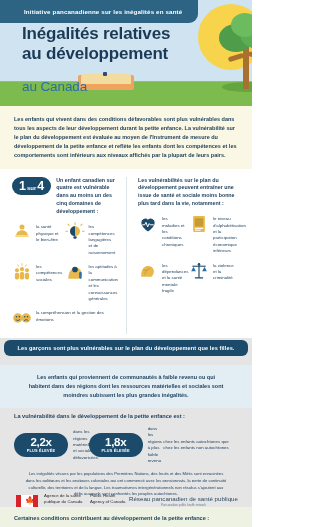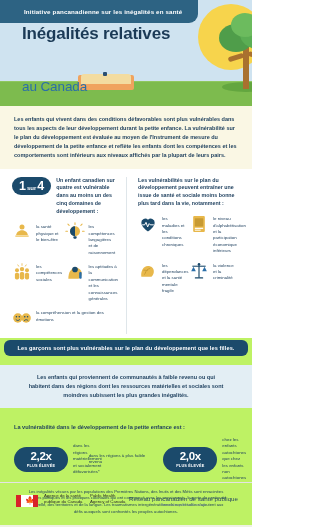--- a/index.html
+++ b/index.html
@@ -1,21 +1,21 @@
 <!DOCTYPE html>
 <html><head>
 <meta charset="utf-8">
 <style>
   html,body{margin:0;padding:0;}
   body{
     width:320px;height:527px;overflow:hidden;
     font-family:"Liberation Sans","DejaVu Sans",sans-serif;
     background:#ffffff;color:#1b3d5c;
   }
-  .page{position:relative;width:252px;height:527px;background:#bef264;}
+  .page{position:relative;width:252px;height:527px;background:#e5e5e5;}
 
   
   .hero{position:relative;height:106px;background:#cfe3f0;overflow:hidden;}
   .sun{position:absolute;right:-12px;top:4px;width:66px;height:66px;border-radius:50%;background:#f7d44c;}
   .grass{position:absolute;left:0;bottom:0;width:100%;height:24px;background:#7dbb4e;}
   .grass2{position:absolute;left:0;bottom:18px;width:100%;height:7px;background:#8fc75f;}
   .tree-shadow{position:absolute;left:222px;bottom:14px;width:48px;height:10px;border-radius:50%;background:#63a63f;}
   .trunk{position:absolute;left:243px;bottom:17px;width:6px;height:46px;background:#a9712f;}
   .branchL{position:absolute;left:228px;bottom:46px;width:16px;height:5px;background:#a9712f;border-radius:3px;transform:rotate(-18deg);}
   .branchR{position:absolute;left:248px;bottom:48px;width:15px;height:5px;background:#a9712f;border-radius:3px;transform:rotate(16deg);}
@@ -66,21 +66,21 @@
 
   
   .banner{margin:2px auto 0;width:228px;background:#1b4a6b;color:#fff;border-radius:6px;
     text-align:center;font-size:5.6px;font-weight:bold;padding:5px 8px;letter-spacing:.1px;}
 
   
   .bluenote{margin:9px 0 0;background:#e3eef4;padding:8px 26px;}
   .bluenote p{margin:0;font-size:5.5px;line-height:1.62;font-weight:bold;text-align:center;color:#1b3d5c;}
 
   
-  .statsec{padding:16px 14px 0;}
+  .statsec{padding:5px 14px 0;}
   .statsec>h3{margin:0 0 7px;font-size:5.6px;font-weight:bold;color:#1b3d5c;}
   .statrow{display:flex;}
   .statcell{width:33.33%;display:flex;gap:5px;align-items:center;padding-right:6px;box-sizing:border-box;}
   .oval{background:#1b4a6b;color:#fff;border-radius:13px;padding:4px 6px;text-align:center;flex:none;min-width:42px;}
   .oval .n{font-size:11.5px;font-weight:bold;line-height:1;letter-spacing:-.3px;}
   .oval .t{font-size:3.8px;font-weight:bold;letter-spacing:.2px;margin-top:1px;}
   .statcell .d{font-size:4.4px;line-height:1.45;color:#1b3d5c;}
 
   .footnote{padding:7px 24px 9px;}
   .footnote p{margin:0;font-size:4.2px;line-height:1.6;text-align:center;color:#1b3d5c;}
@@ -140,21 +140,21 @@
 
     <div class="sandbox"></div>
     <div class="sand"></div>
     <div class="sand-dot"></div>
 
     <div class="badge-top">Initiative pancanadienne sur les inégalités en santé</div>
 
     <div class="title">
       <h1>
         <span>Inégalités relatives</span><br>
-        <br>
+        <span>au développement</span><br>
       </h1>
       <h2>au Canada</h2>
     </div>
   </div>
 
   <div class="intro">
     <p>Les enfants qui vivent dans des conditions défavorables sont plus vulnérables dans tous les aspects de leur développement durant la petite enfance. La vulnérabilité sur le plan du développement est évaluée au moyen de l'Instrument de mesure du développement de la petite enfance et reflète les enfants dont les compétences et les comportements sont inférieurs aux niveaux affichés par la plupart de leurs pairs.</p>
   </div>
 
   <div class="cols">
@@ -313,27 +313,27 @@
     <h3>La vulnérabilité dans le développement de la petite enfance est :</h3>
     <div class="statrow">
       <div class="statcell">
         <div class="oval">
           <div class="n">2,2x</div>
           <div class="t">PLUS ÉLEVÉE</div>
         </div>
         <div class="d">dans les régions matériellement et socialement défavorisées*</div>
       </div>
       <div class="statcell">
+        <div class="oval">
+          <div class="n">1,8x</div>
+          <div class="t">PLUS ÉLEVÉE</div>
+        </div>
         <div class="d">dans les régions à plus faible revenu</div>
       </div>
       <div class="statcell">
-        <div class="oval">
-          <div class="n">2,0x</div>
-          <div class="t">PLUS ÉLEVÉE</div>
-        </div>
         <div class="d">chez les enfants autochtones que chez les enfants non autochtones</div>
       </div>
     </div>
   </div>
 
   <div class="footnote">
     <p>Les inégalités vécues par les populations des Premières Nations, des Inuits et des Métis sont enracinées dans les politiques et les pratiques coloniales qui ont commencé avec les pensionnats, la perte de continuité culturelle, des territoires et de la langue. Les traumatismes intergénérationnels non résolus s'ajoutent aux défis auxquels sont confrontés les peuples autochtones.</p>
   </div>
 
   <div class="cond">

